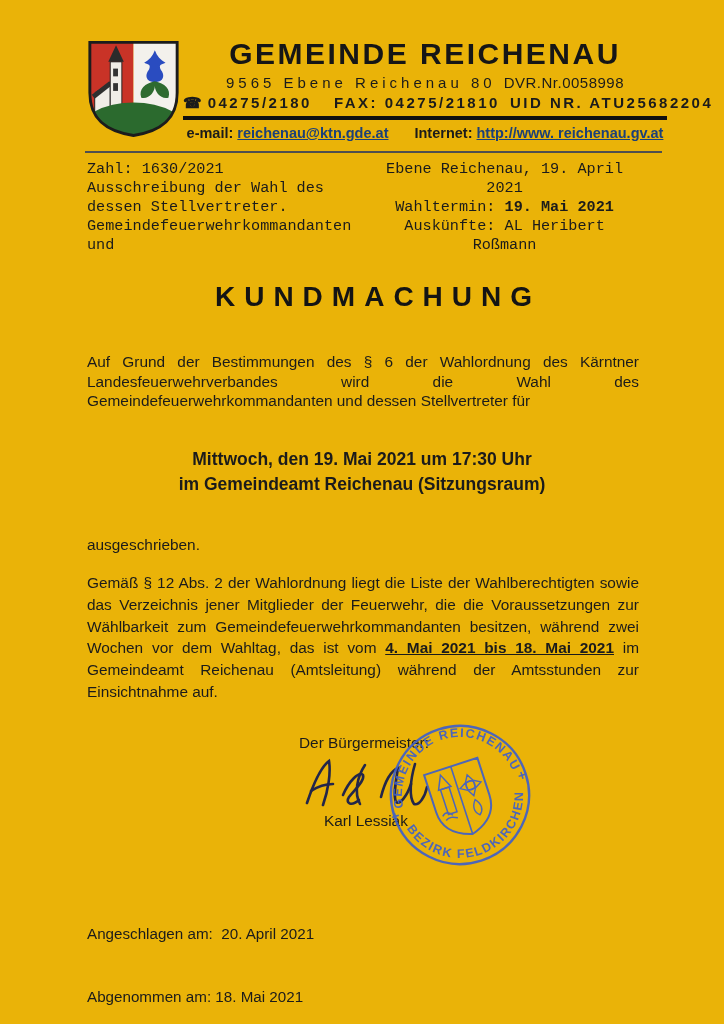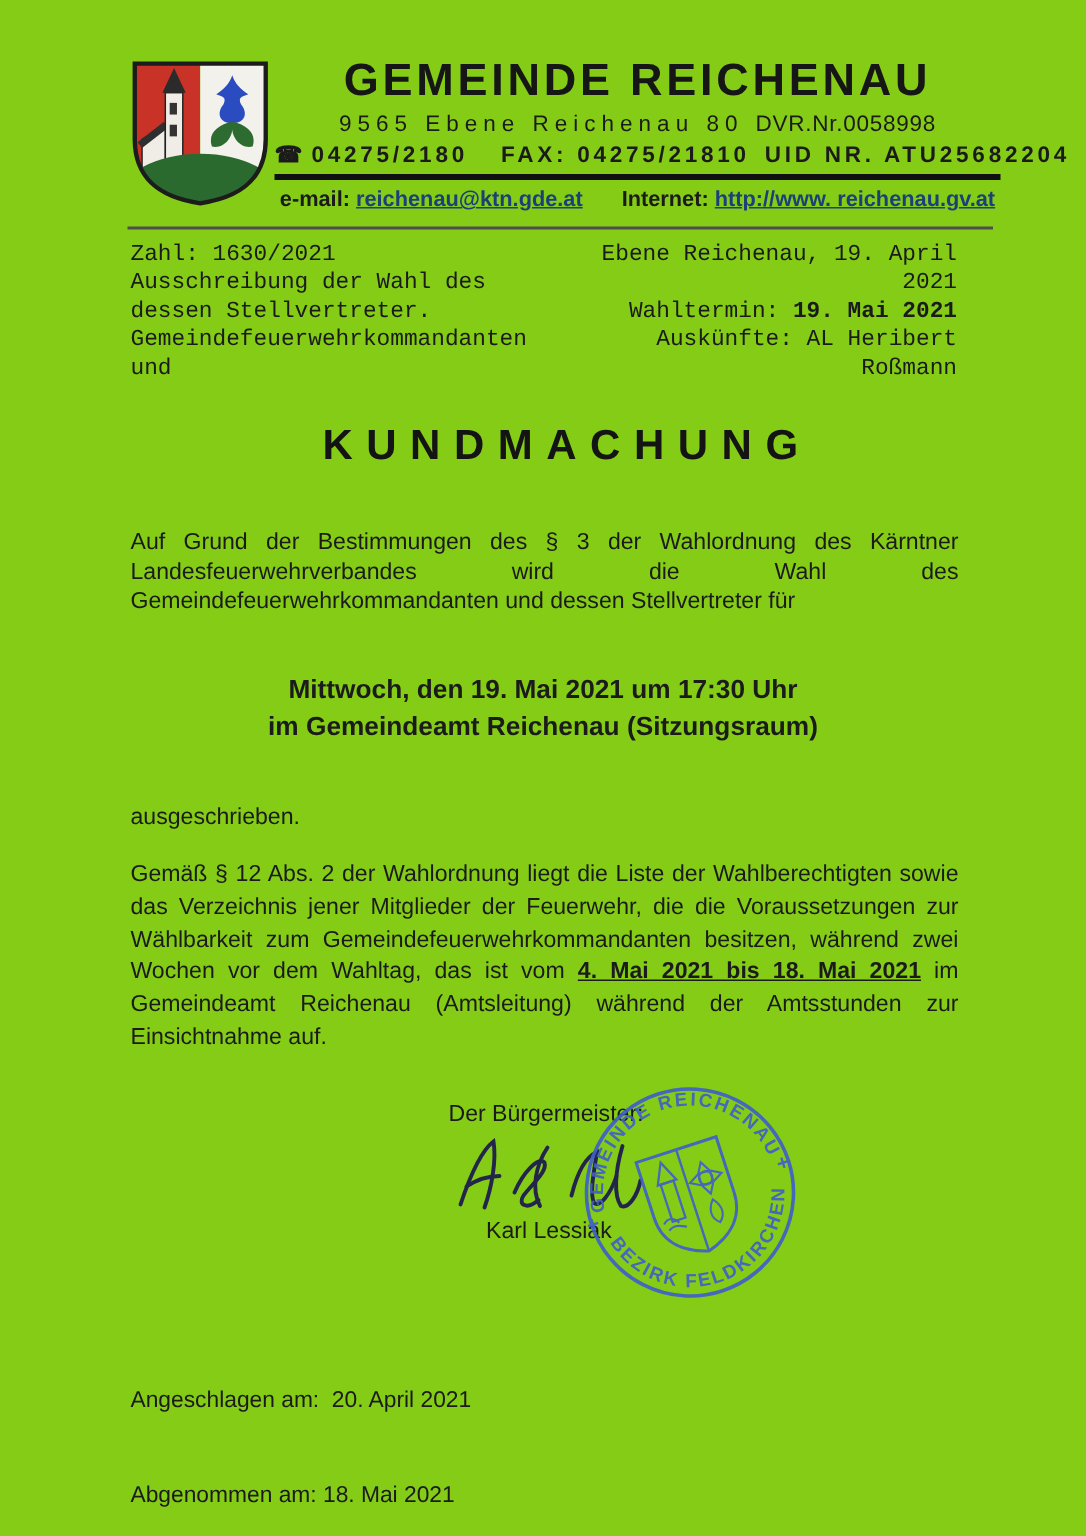--- a/index.html
+++ b/index.html
@@ -1,18 +1,18 @@
 <!DOCTYPE html>
 <html lang="de"><head>
 <meta charset="utf-8">
 <style>
   html,body { margin:0; padding:0; background:#e8e8e8; }
   .page {
     position:relative; width:724px; height:1024px; margin:0 auto;
-    background:#84cc16; overflow:hidden;
+    background:#eab308; overflow:hidden;
     font-family:"Liberation Sans", sans-serif; color:#1b1b1b;
   }
 
   
   .crest { position:absolute; left:85px; top:36px; width:97px; height:104px; }
   .head-right { position:absolute; left:183px; top:37px; width:484px; text-align:center; }
   .head-title { font-size:30px; font-weight:bold; letter-spacing:2.5px; color:#161616; white-space:nowrap; }
   .head-address { margin-top:3px; font-size:15px; font-weight:normal; white-space:nowrap; }
   .head-address .spaced { letter-spacing:4px; }
   .head-address .dvr { margin-left:8px; letter-spacing:0.5px; }
@@ -21,21 +21,21 @@
   .head-phone .gap-sm { display:inline-block; width:10px; }
   .phone-icon { letter-spacing:0; margin-right:6px; }
   .thick-rule { height:4px; background:#101010; margin-top:4px; }
   .head-email { margin-top:5px; font-size:14.5px; font-weight:bold; white-space:nowrap; }
   .head-email .gap { display:inline-block; width:26px; }
   .doc-link { color:#1b4079; text-decoration:underline; }
   .page-rule { position:absolute; left:85px; top:151px; width:577px; height:2px; background:#4f4f4f; }
 
   
   .meta-row { position:absolute; left:87px; top:160px; width:551px; display:flex; justify-content:space-between; font-size:15.2px; line-height:19px;font-family:Liberation Mono, monospace; }
-  .meta-right { text-align:right; }
+  .meta-right { text-align:center; }
   .bold { font-weight:bold; }
 
   
   .doc-title { position:absolute; left:16px; top:281px; width:724px; margin:0; text-align:center;
                font-size:28px; font-weight:bold; letter-spacing:9px; color:#141414; }
   .para { position:absolute; left:87px; width:552px; margin:0; font-size:15.4px; text-align:justify; }
   .para1 { top:352px; line-height:19.6px; }
   .event-block { position:absolute; left:0; top:447px; width:724px; text-align:center;
                  font-size:17.5px; font-weight:bold; line-height:25px; }
   .ausgeschrieben { position:absolute; left:87px; top:536px; margin:0; font-size:15.4px; }
@@ -111,21 +111,21 @@
     </div>
     <div class="meta-right">
       <div>Ebene Reichenau, 19. April 2021</div>
       <div><span>Wahltermin: </span><span class="bold">19. Mai 2021</span></div>
       <div>Auskünfte: AL Heribert Roßmann</div>
     </div>
   </div>
 
   <h1 class="doc-title">KUNDMACHUNG</h1>
 
-  <p class="para para1">Auf Grund der Bestimmungen des § 3 der Wahlordnung des Kärntner Landesfeuerwehrverbandes wird die Wahl des Gemeindefeuerwehrkommandanten und dessen Stellvertreter für</p>
+  <p class="para para1">Auf Grund der Bestimmungen des § 6 der Wahlordnung des Kärntner Landesfeuerwehrverbandes wird die Wahl des Gemeindefeuerwehrkommandanten und dessen Stellvertreter für</p>
 
   <div class="event-block">
     <div>Mittwoch, den 19. Mai 2021 um 17:30 Uhr</div>
     <div>im Gemeindeamt Reichenau (Sitzungsraum)</div>
   </div>
 
   <p class="ausgeschrieben">ausgeschrieben.</p>
 
   <p class="para para2"><span>Gemäß § 12 Abs. 2 der Wahlordnung liegt die Liste der Wahlberechtigten sowie das Verzeichnis jener Mitglieder der Feuerwehr, die die Voraussetzungen zur Wählbarkeit zum Gemeindefeuerwehrkommandanten besitzen, während zwei Wochen vor dem Wahltag, das ist vom </span><span class="hl">4. Mai 2021 bis 18. Mai 2021</span><span> im Gemeindeamt Reichenau (Amtsleitung) während der Amtsstunden zur Einsichtnahme auf.</span></p>
 

